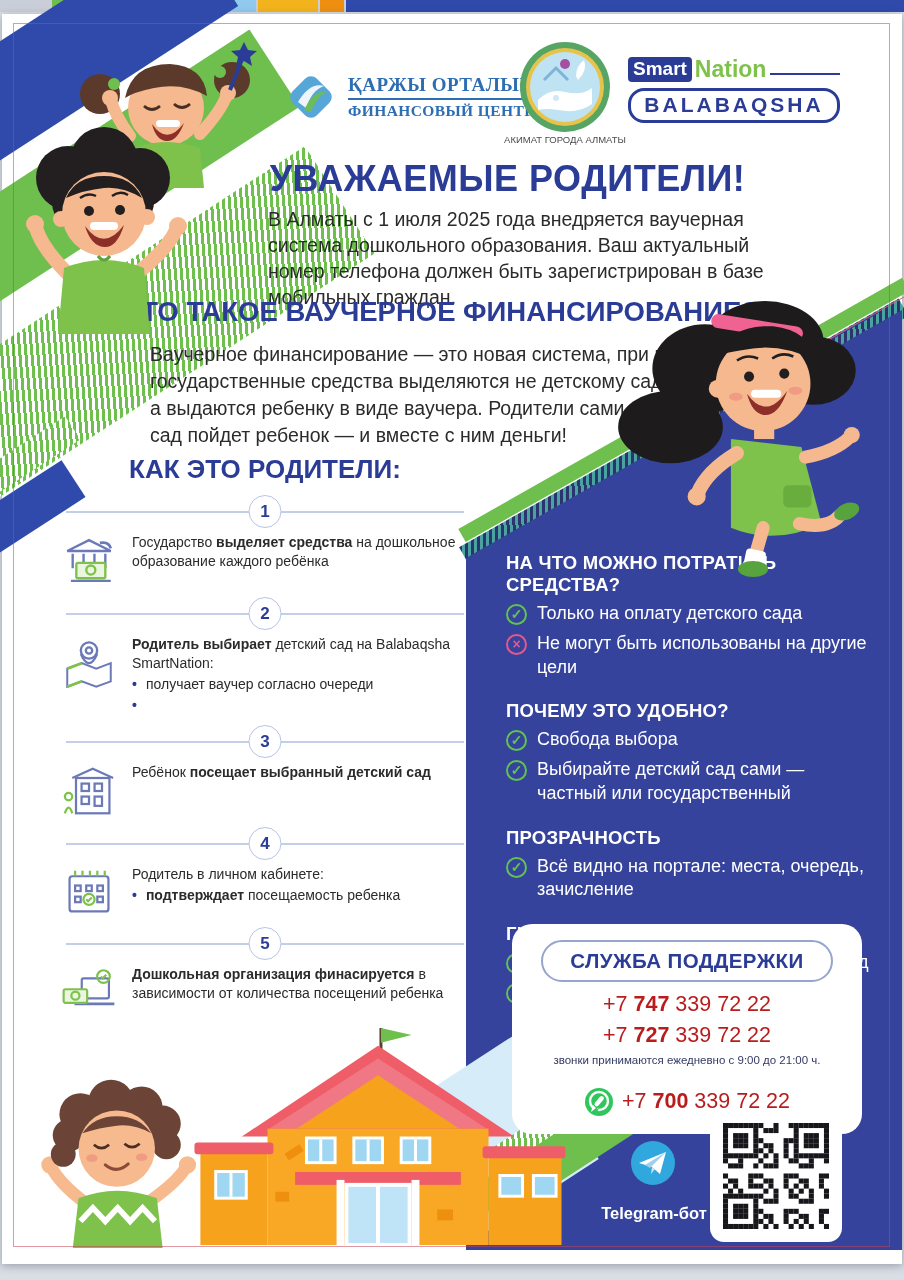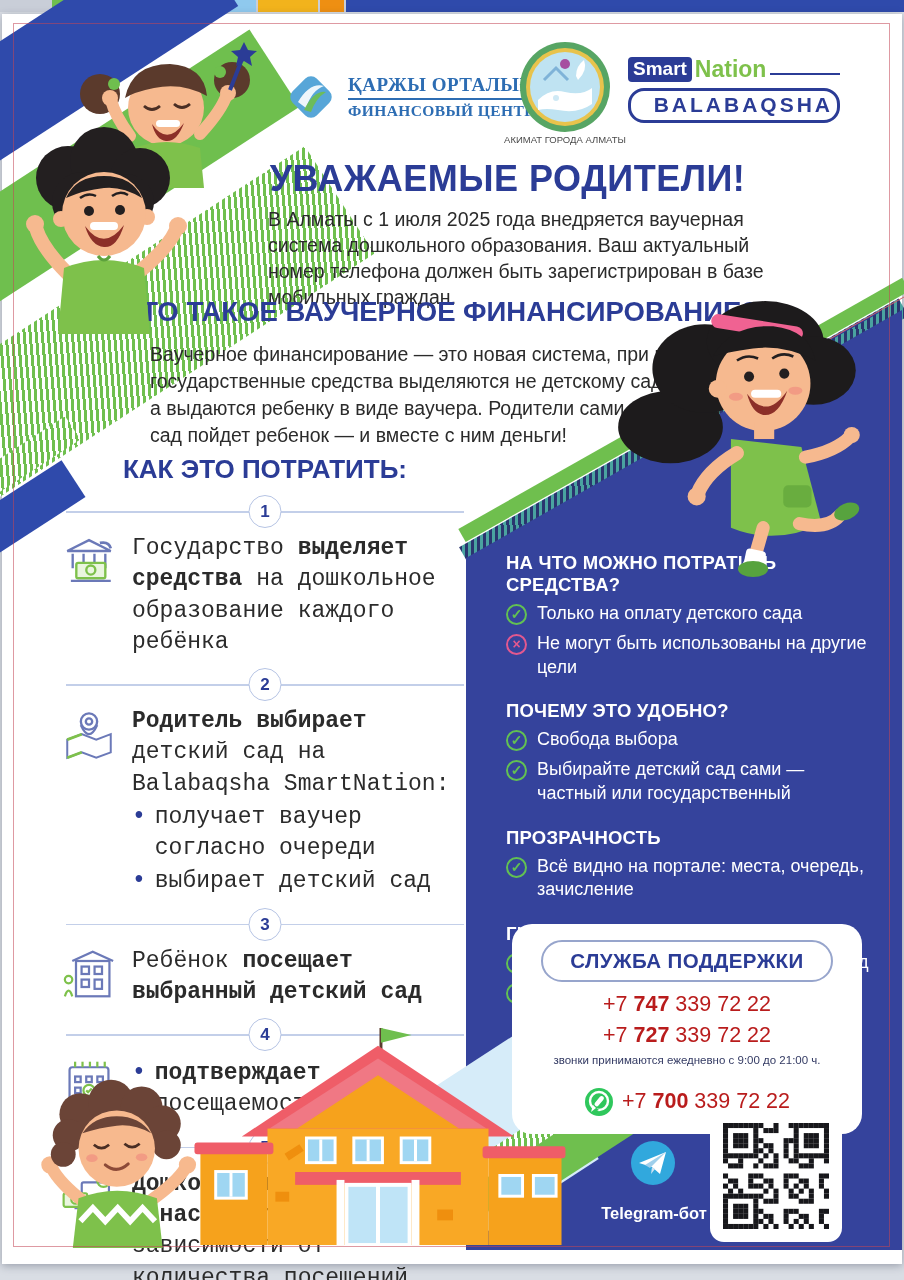--- a/index.html
+++ b/index.html
@@ -27,41 +27,41 @@
   .akimat{position:absolute;left:518px;top:40px;z-index:4;}
   .akimat-cap{position:absolute;left:500px;top:133px;width:130px;text-align:center;
     font-size:9.5px;color:#4a4a4a;line-height:1.4;z-index:4;}
   .smart{position:absolute;left:628px;top:56px;width:212px;z-index:4;}
   .smart-row{display:flex;align-items:center;}
   .smart-box{background:#2b3c96;color:#fff;font-size:19px;font-weight:bold;border-radius:4px;
     padding:1px 5px 2px;}
   .nation{color:#7ec14b;font-size:23px;font-weight:bold;margin-left:3px;}
   .smart-line{flex:1;height:2px;background:#2b3c96;margin:8px 0 0 4px;}
   .bala-box{margin-top:5px;border:3px solid #2b3c96;border-radius:16px;padding:2px 4px 3px;
-    text-align:right;font-size:21px;font-weight:bold;letter-spacing:3px;color:#2b3c96;}
+    text-align:center;font-size:21px;font-weight:bold;letter-spacing:3px;color:#2b3c96;}
   
   .h-title{position:absolute;left:225px;top:158px;width:565px;text-align:center;
     font-size:36px;font-weight:bold;color:#2b3c96;letter-spacing:.5px;z-index:4;}
   .intro{position:absolute;left:268px;top:207px;width:515px;font-size:19.5px;line-height:1.33;
     color:#2b2b2b;z-index:4;}
   .h-sec{position:absolute;left:110px;top:296px;width:660px;text-align:center;
     font-size:27.5px;font-weight:bold;color:#2b3c96;z-index:4;}
   .voucher-body{position:absolute;left:150px;top:341px;width:628px;font-size:19.5px;
     line-height:1.38;color:#2b2b2b;z-index:4;}
   
   .steps{position:absolute;left:58px;top:454px;width:414px;z-index:5;color:#2b2b2b;}
   .h-how{text-align:center;font-size:26px;font-weight:bold;color:#2b3c96;margin:0 0 10px;}
   .divider{position:relative;height:34px;margin:2px 0 4px;}
   .divider .line{position:absolute;left:8px;right:8px;top:16px;height:1.5px;background:#c3cfe9;}
   .num{position:absolute;left:50%;transform:translateX(-50%);top:0;width:33px;height:33px;
     background:#fff;border:1.5px solid #b6c4e4;border-radius:50%;line-height:31px;
     text-align:center;color:#2b3c96;font-weight:bold;font-size:17px;box-sizing:border-box;}
   .step{display:flex;gap:12px;margin:4px 0 10px;}
   .step .ic{flex:none;width:62px;display:flex;justify-content:center;padding-top:2px;}
-  .step .tx{font-size:23px;line-height:1.36;font-family:Liberation Mono, monospace;}
+  .step .tx{font-size:14px;line-height:1.36;}
   .step b{font-weight:bold;}
   .blt{display:flex;gap:9px;margin-top:2px;}
   .blt .dot{color:#2b3c96;font-weight:bold;}
   
   .panel{position:absolute;left:466px;top:310px;width:436px;height:940px;background:#35439c;
     clip-path:polygon(0 248px,100% 0,100% 100%,0 100%);z-index:4;}
   .panel-content{position:absolute;left:506px;top:552px;width:366px;color:#fff;z-index:6;}
   .psec{margin-bottom:21px;}
   .psec h3{margin:0 0 6px;font-size:18.5px;font-weight:bold;letter-spacing:.2px;}
   .pitem{display:flex;gap:10px;margin:0 0 6px;font-size:18px;line-height:1.32;}
@@ -154,21 +154,21 @@
     <div class="bala-box">BALABAQSHA</div>
   </div>
 
   <div class="h-title">УВАЖАЕМЫЕ РОДИТЕЛИ!</div>
   <div class="intro">В Алматы с 1 июля 2025 года внедряется ваучерная система дошкольного образования. Ваш актуальный номер телефона должен быть зарегистрирован в базе мобильных граждан.</div>
 
   <div class="h-sec">ЧТО ТАКОЕ ВАУЧЕРНОЕ ФИНАНСИРОВАНИЕ?</div>
   <div class="voucher-body">Ваучерное финансирование — это новая система, при которой государственные средства выделяются не детскому саду напрямую, а выдаются ребенку в виде ваучера. Родители сами решают, в какой сад пойдет ребенок — и вместе с ним деньги!</div>
 
   <div class="steps">
-    <div class="h-how">КАК ЭТО ПОТРАТИТЬ:</div>
+    <div class="h-how">КАК ЭТО РОДИТЕЛИ:</div>
 
     <div class="divider">
         <span class="line"></span>
       <span class="num">1</span>
       </div>
     <div class="step">
       <span class="ic">
         <svg width="58" height="52" viewBox="0 0 64 56" fill="none" stroke="#6b79b8" stroke-width="2.6">
           <polygon points="8,17 32,5 56,17"></polygon>
           <line x1="14" y1="20" x2="14" y2="36"></line>
@@ -202,21 +202,20 @@
         </svg>
       </span>
       <span class="tx">
         <b>Родитель выбирает</b><span> детский сад на Balabaqsha SmartNation:</span>
         <span class="blt">
             <span class="dot">•</span>
             <span>получает ваучер согласно очереди</span>
           </span>
         <span class="blt">
             <span class="dot">•</span>
-            <span>выбирает детский сад</span>
           </span>
       </span>
     </div>
 
     <div class="divider">
         <span class="line"></span>
       <span class="num">3</span>
       </div>
     <div class="step">
       <span class="ic">
@@ -254,20 +253,21 @@
           <rect x="14" y="20" width="6" height="6"></rect>
             <rect x="26" y="20" width="6" height="6"></rect>
             <rect x="38" y="20" width="6" height="6"></rect>
           <rect x="14" y="32" width="6" height="6"></rect>
             <rect x="38" y="32" width="6" height="6"></rect>
           <circle cx="29" cy="35" r="6" stroke="#7ec14b"></circle>
           <path d="M26,35 l2,2 l4,-4" stroke="#7ec14b"></path>
         </svg>
       </span>
       <span class="tx">
+        <span>Родитель в личном кабинете:</span>
         <span class="blt">
             <span class="dot">•</span>
             <span><b>подтверждает</b><span> посещаемость ребенка</span></span>
           </span>
       </span>
     </div>
 
     <div class="divider">
         <span class="line"></span>
       <span class="num">5</span>

